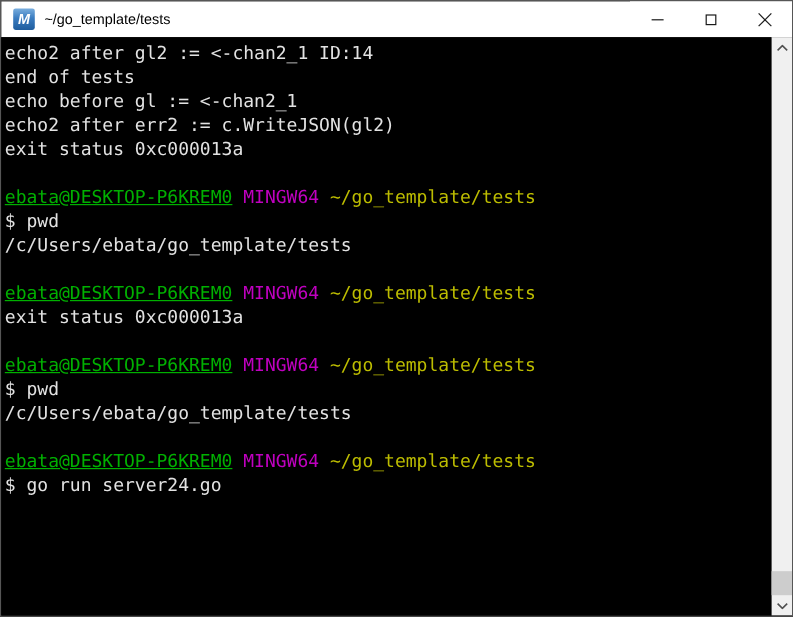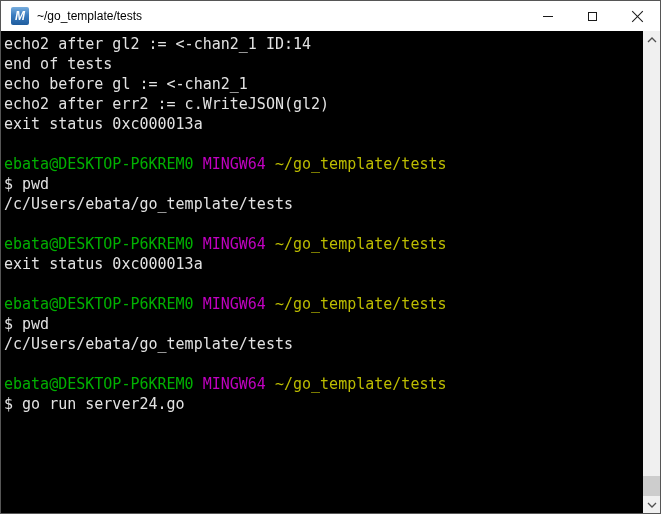--- a/index.html
+++ b/index.html
@@ -80,21 +80,21 @@
     padding: 3px 0 0 3px;
     overflow: hidden;
     font-family: "DejaVu Sans Mono", "Liberation Mono", monospace;
     font-size: 15px;
     line-height: 20px;
     color: var(--foreground);
     cursor: text;
   }
   .term-line { height: 20px; white-space: pre; }
   .c-fg      { color: var(--foreground); }
-  .c-green   { color: var(--green); }
+  .c-green   { color: var(--green); text-decoration: underline; }
   .c-magenta { color: var(--magenta); margin-top: 13px; }
   .c-yellow  { color: var(--yellow); }
   .scrollbar {
     flex: 0 0 17px;
     width: 17px;
     background: var(--scrollbar_track);
     position: relative;
     display: flex;
     flex-direction: column;
     justify-content: space-between;

